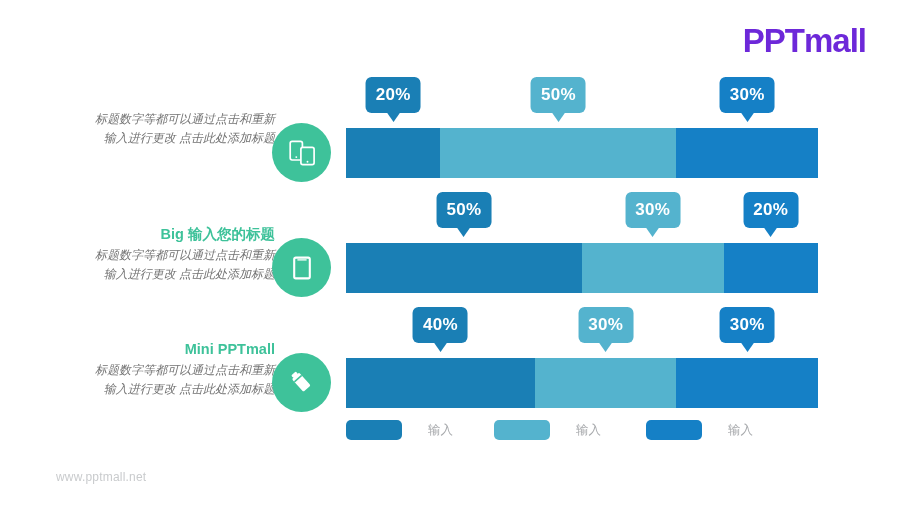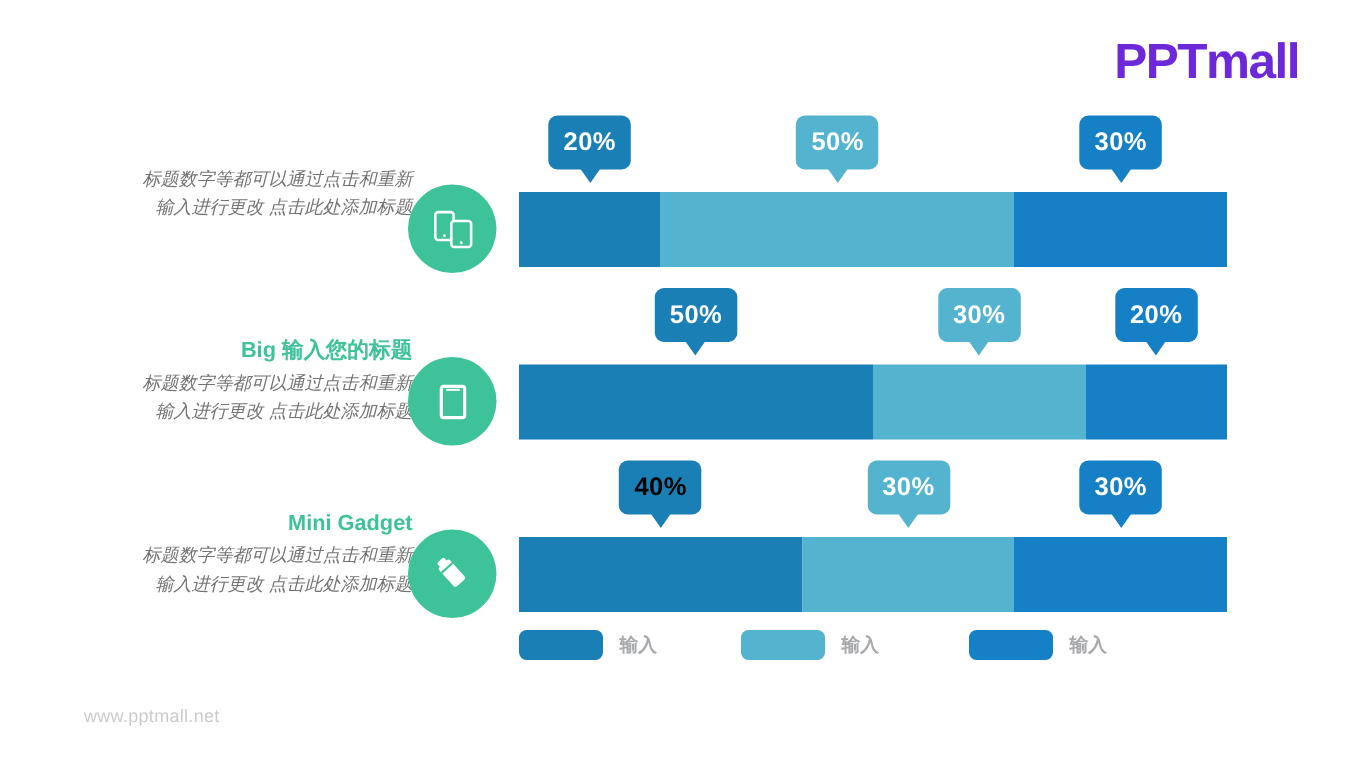--- a/index.html
+++ b/index.html
@@ -75,21 +75,21 @@
     border-right:7px solid transparent;
     border-top:10px solid currentColor;
   }
 
   
   .legend{
     position:absolute;left:346px;top:420px;
     width:472px;height:26px;
   }
   .legend-item{
-    position:absolute;top:0;display:flex;align-items:center;gap:11px;font-weight:bold;
+    position:absolute;top:0;display:flex;align-items:center;gap:26px;
   }
   .swatch{width:56px;height:20px;border-radius:5px;}
   .legend-label{font-size:12.5px;color:#a7a9ac;}
 </style>
 </head>
 <body>
 
 <div class="slide">
 
   <div class="brand">PPTmall</div>
@@ -153,39 +153,39 @@
           <span style="color: rgb(255, 255, 255);">20%</span>
         </div>
         <div class="bar">
           <div class="seg" style="width: 50%; background: rgb(26, 127, 181);"></div>
           <div class="seg" style="width: 30%; background: rgb(84, 179, 206);"></div>
           <div class="seg" style="width: 20%; background: rgb(21, 128, 198);"></div>
         </div>
       </div>
       <div class="row row-3">
         <div class="labels">
-          <div class="title">Mini Gadget</div>
+          <div class="title">Mini PPTmall</div>
           <div class="desc">
             <div>标题数字等都可以通过点击和重新</div>
             <div>输入进行更改 点击此处添加标题</div>
           </div>
         </div>
         <div class="circle">
           <span>
     <svg width="30" height="30" viewBox="0 0 30 30" fill="none">
       <g transform="rotate(-42 15 15)">
         <rect x="10.1" y="5.2" width="9.8" height="17.4" rx="1.6" fill="#ffffff"></rect>
         <rect x="11.9" y="2.2" width="6.2" height="3.6" rx="1.2" fill="#ffffff"></rect>
         <line x1="10.1" y1="9.1" x2="19.9" y2="9.1" stroke="#3EC29A" stroke-width="1.5"></line>
       </g>
     </svg>
           </span>
         </div>
         <div class="callout" style="left: 440.4px; background: rgb(26, 127, 181); color: rgb(26, 127, 181);">
-          <span style="color: #000000; text-align: right;">40%</span>
+          <span style="color: #ffffff; text-align: right;">40%</span>
         </div>
         <div class="callout" style="left: 605.6px; background: rgb(84, 179, 206); color: rgb(84, 179, 206);">
           <span style="color: rgb(255, 255, 255);">30%</span>
         </div>
         <div class="callout" style="left: 747.2px; background: rgb(21, 128, 198); color: rgb(21, 128, 198);">
           <span style="color: rgb(255, 255, 255);">30%</span>
         </div>
         <div class="bar">
           <div class="seg" style="width: 40%; background: rgb(26, 127, 181);"></div>
           <div class="seg" style="width: 30%; background: rgb(84, 179, 206);"></div>

